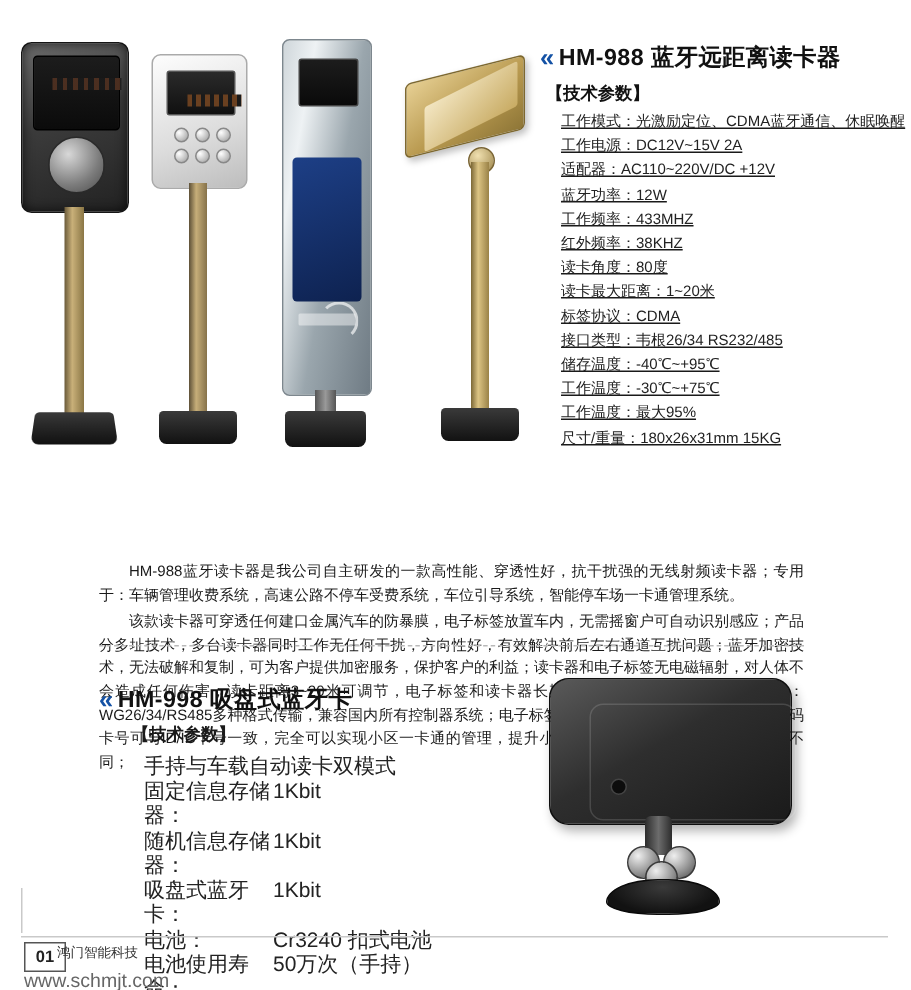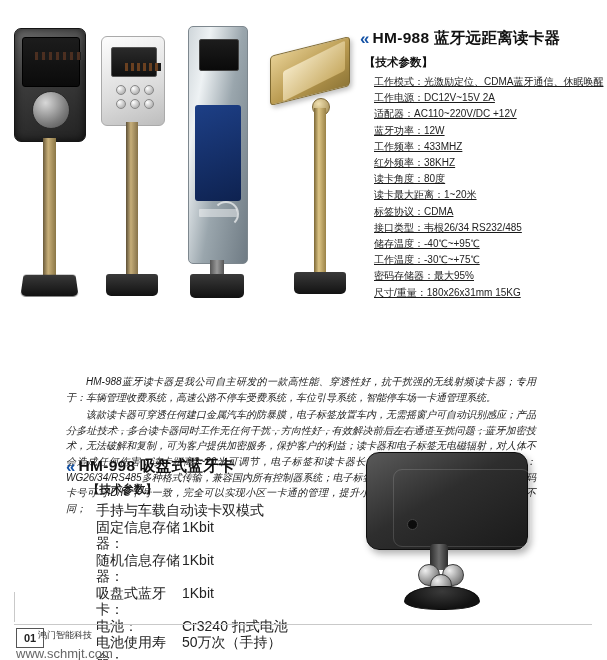--- a/index.html
+++ b/index.html
@@ -225,21 +225,20 @@
     position: absolute;
     left: 66px; top: 374px;
     width: 470px;
   }
   .body-text p {
     margin: 0 0 2px 0;
     font-size: 10px;
     line-height: 15.6px;
     text-align: justify;
     color: #1a1a1a;
-    font-style: italic;
   }
   .indent { text-indent: 20px; }
 
   .divider {
     position: absolute;
     left: 66px; top: 430px;
     width: 470px;
     border-top: 1px dashed #b9b9b9;
   }
 
@@ -436,21 +435,21 @@
         <li>适配器：AC110~220V/DC +12V</li>
         <li>蓝牙功率：12W</li>
         <li>工作频率：433MHZ</li>
         <li>红外频率：38KHZ</li>
         <li>读卡角度：80度</li>
         <li>读卡最大距离：1~20米</li>
         <li>标签协议：CDMA</li>
         <li>接口类型：韦根26/34  RS232/485</li>
         <li>储存温度：-40℃~+95℃</li>
         <li>工作温度：-30℃~+75℃</li>
-        <li>密码存储器：最大95%</li>
+        <li>工作温度：最大95%</li>
         <li>尺寸/重量：180x26x31mm  15KG</li>
       </ul>
     </div>
   </div>
 
   <div class="body-text">
     <p class="indent">HM-988蓝牙读卡器是我公司自主研发的一款高性能、穿透性好，抗干扰强的无线射频读卡器；专用于：车辆管理收费系统，高速公路不停车受费系统，车位引导系统，智能停车场一卡通管理系统。</p>
     <p class="indent">该款读卡器可穿透任何建口金属汽车的防暴膜，电子标签放置车内，无需摇窗户可自动识别感应；产品分多址技术，多台读卡器同时工作无任何干扰，方向性好，有效解决前后左右通道互扰问题；蓝牙加密技术，无法破解和复制，可为客户提供加密服务，保护客户的利益；读卡器和电子标签无电磁辐射，对人体不会造成任何伤害；读卡距离3~20米可调节，电子标签和读卡器长期工作不存在信号衰减，同时具备：WG26/34/RS485多种格式传输，兼容国内所有控制器系统；电子标签可内置一张ID/IC卡，电子标签的内码卡号可与ID/IC卡号一致，完全可以实现小区一卡通的管理，提升小区管理形象，使您的物业管理与众不同；</p>
   </div>
 

